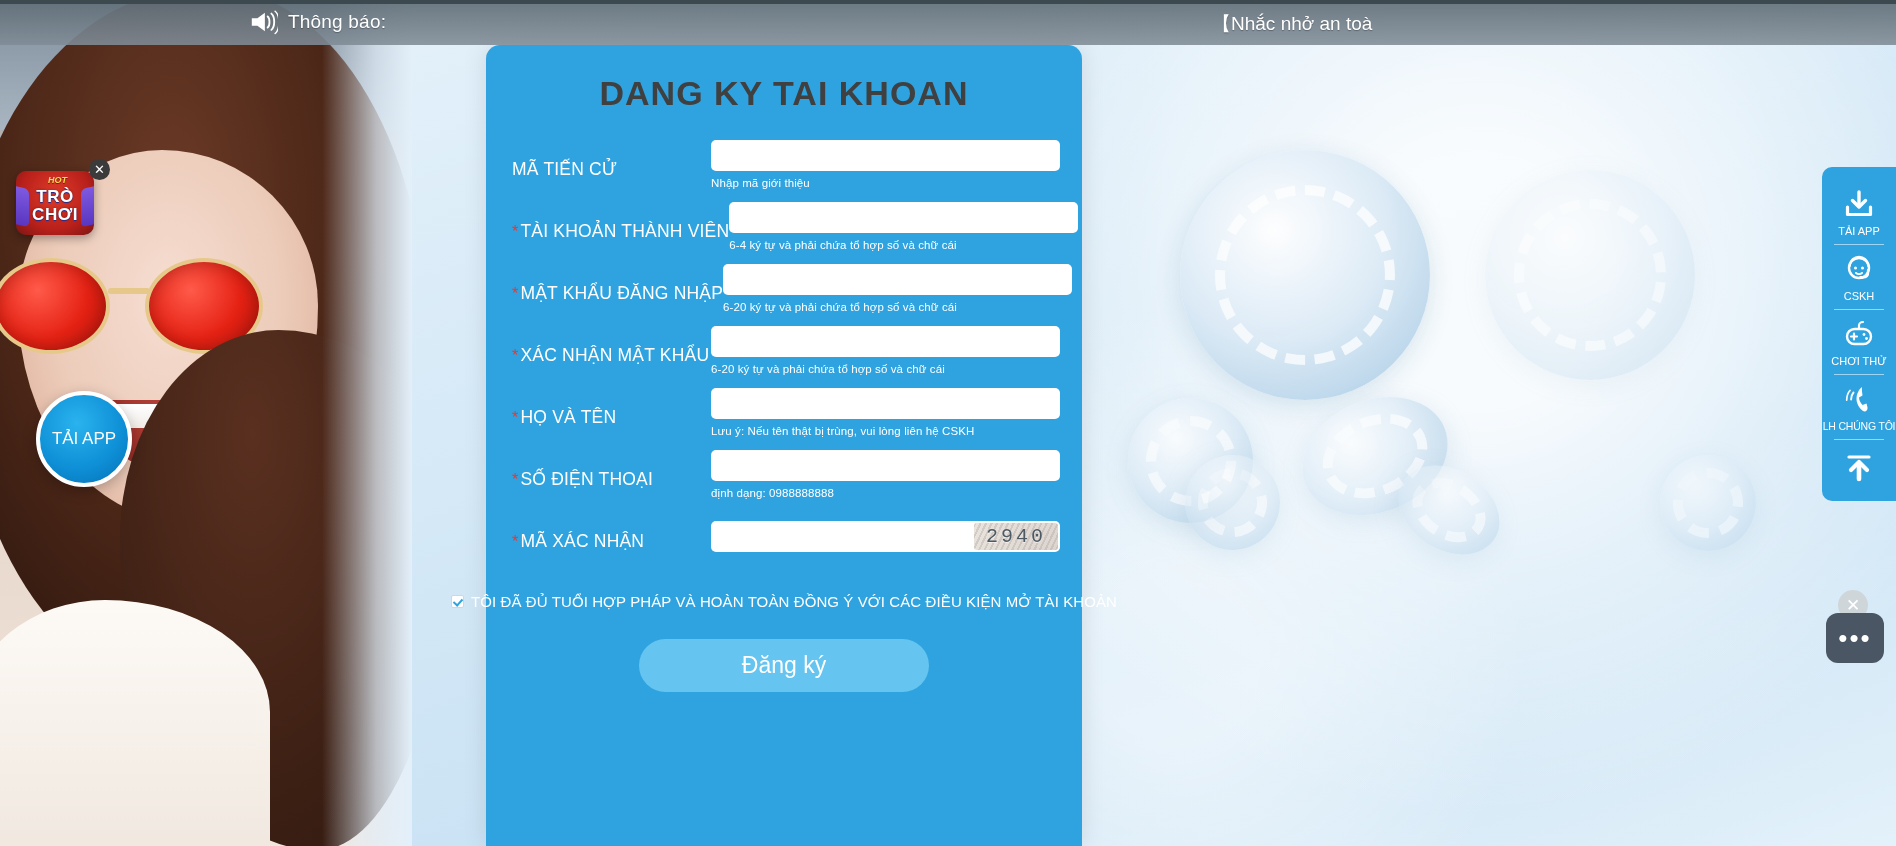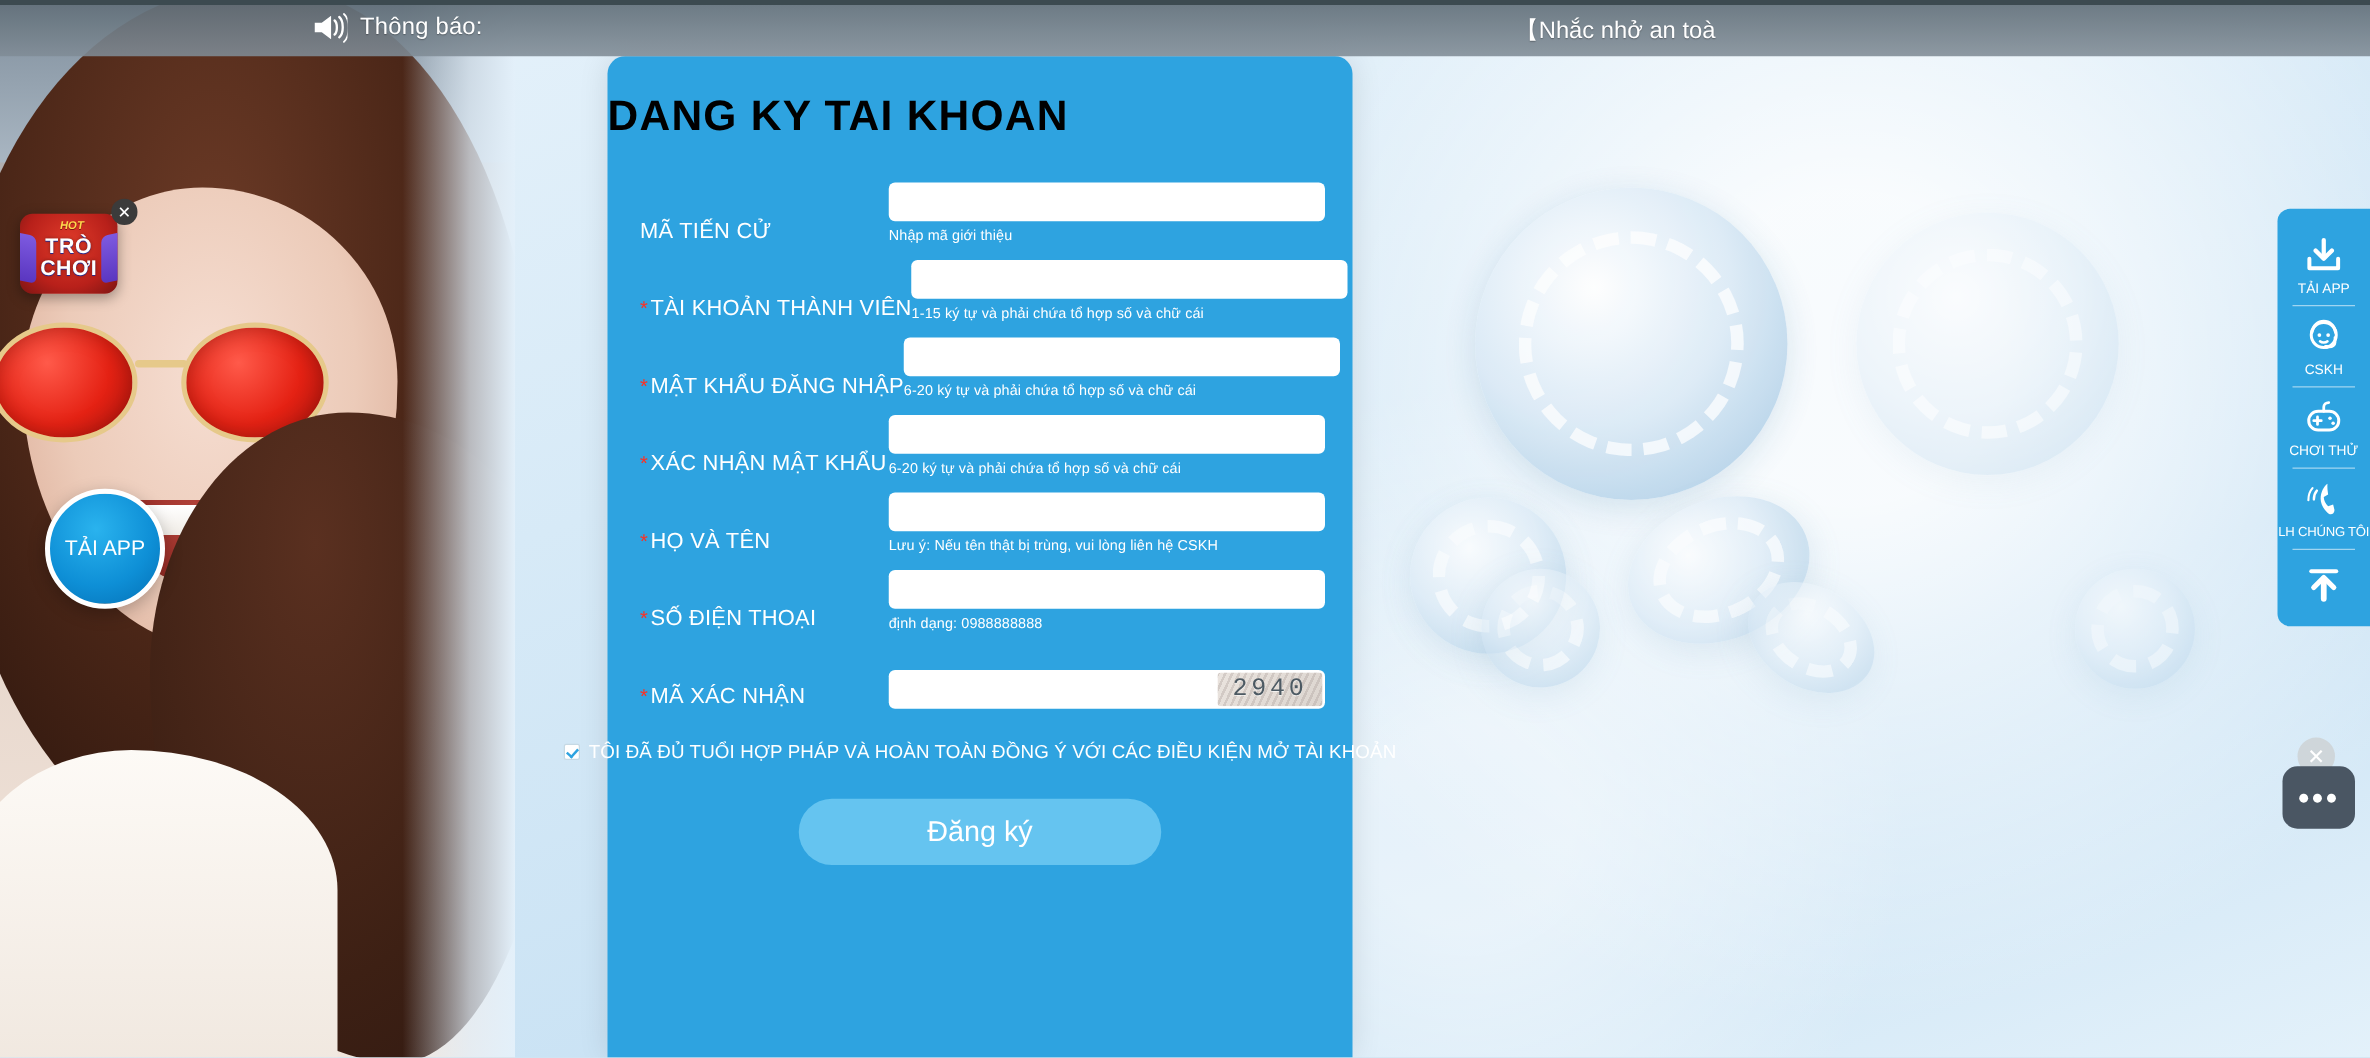--- a/index.html
+++ b/index.html
@@ -141,34 +141,34 @@
   
   .reg-card {
     position:absolute; left:486px; top:45px;
     width:596px; height:801px;
     background:#2ea3e0;
     border-radius:14px 14px 0 0;
     z-index: 20;
     box-shadow: 0 0 24px rgba(0,0,0,.10);
   }
   .reg-title {
-    text-align:left;
-    color:#000000;
+    text-align:center;
+    color:#404040;
     font-size:34px;
     font-weight:bold;
     letter-spacing:1px;
     padding-top:29px;
   }
   .form {
     margin-top:20px;
     padding: 0 22px 0 26px;
   }
   .frow {
     display:flex;
-    align-items:flex-end;
+    align-items:center;
     margin-bottom: 0;
     height: 62px;
   }
   .flabel {
     width: 228px;
     text-align:left;
     color:#fff;
     font-size:17.5px;
     letter-spacing:.2px;
     padding-top:11px;
@@ -415,21 +415,21 @@
             </div>
             <div class="fhint">Nhập mã giới thiệu</div>
           </div>
         </div>
         <div class="frow">
           <div class="flabel"><span class="req">*</span><span>TÀI KHOẢN THÀNH VIÊN</span></div>
           <div class="fcol">
             <div class="cap-wrap">
               <input type="text" class="finput" placeholder="" style="">
             </div>
-            <div class="fhint">1-15 ký tự và phải chứa tổ hợp số và chữ cái</div>
+            <div class="fhint">6-4 ký tự và phải chứa tổ hợp số và chữ cái</div>
           </div>
         </div>
         <div class="frow">
           <div class="flabel"><span class="req">*</span><span>MẬT KHẨU ĐĂNG NHẬP</span></div>
           <div class="fcol">
             <div class="cap-wrap">
               <input type="text" class="finput" placeholder="" style="">
             </div>
             <div class="fhint">6-20 ký tự và phải chứa tổ hợp số và chữ cái</div>
           </div>

